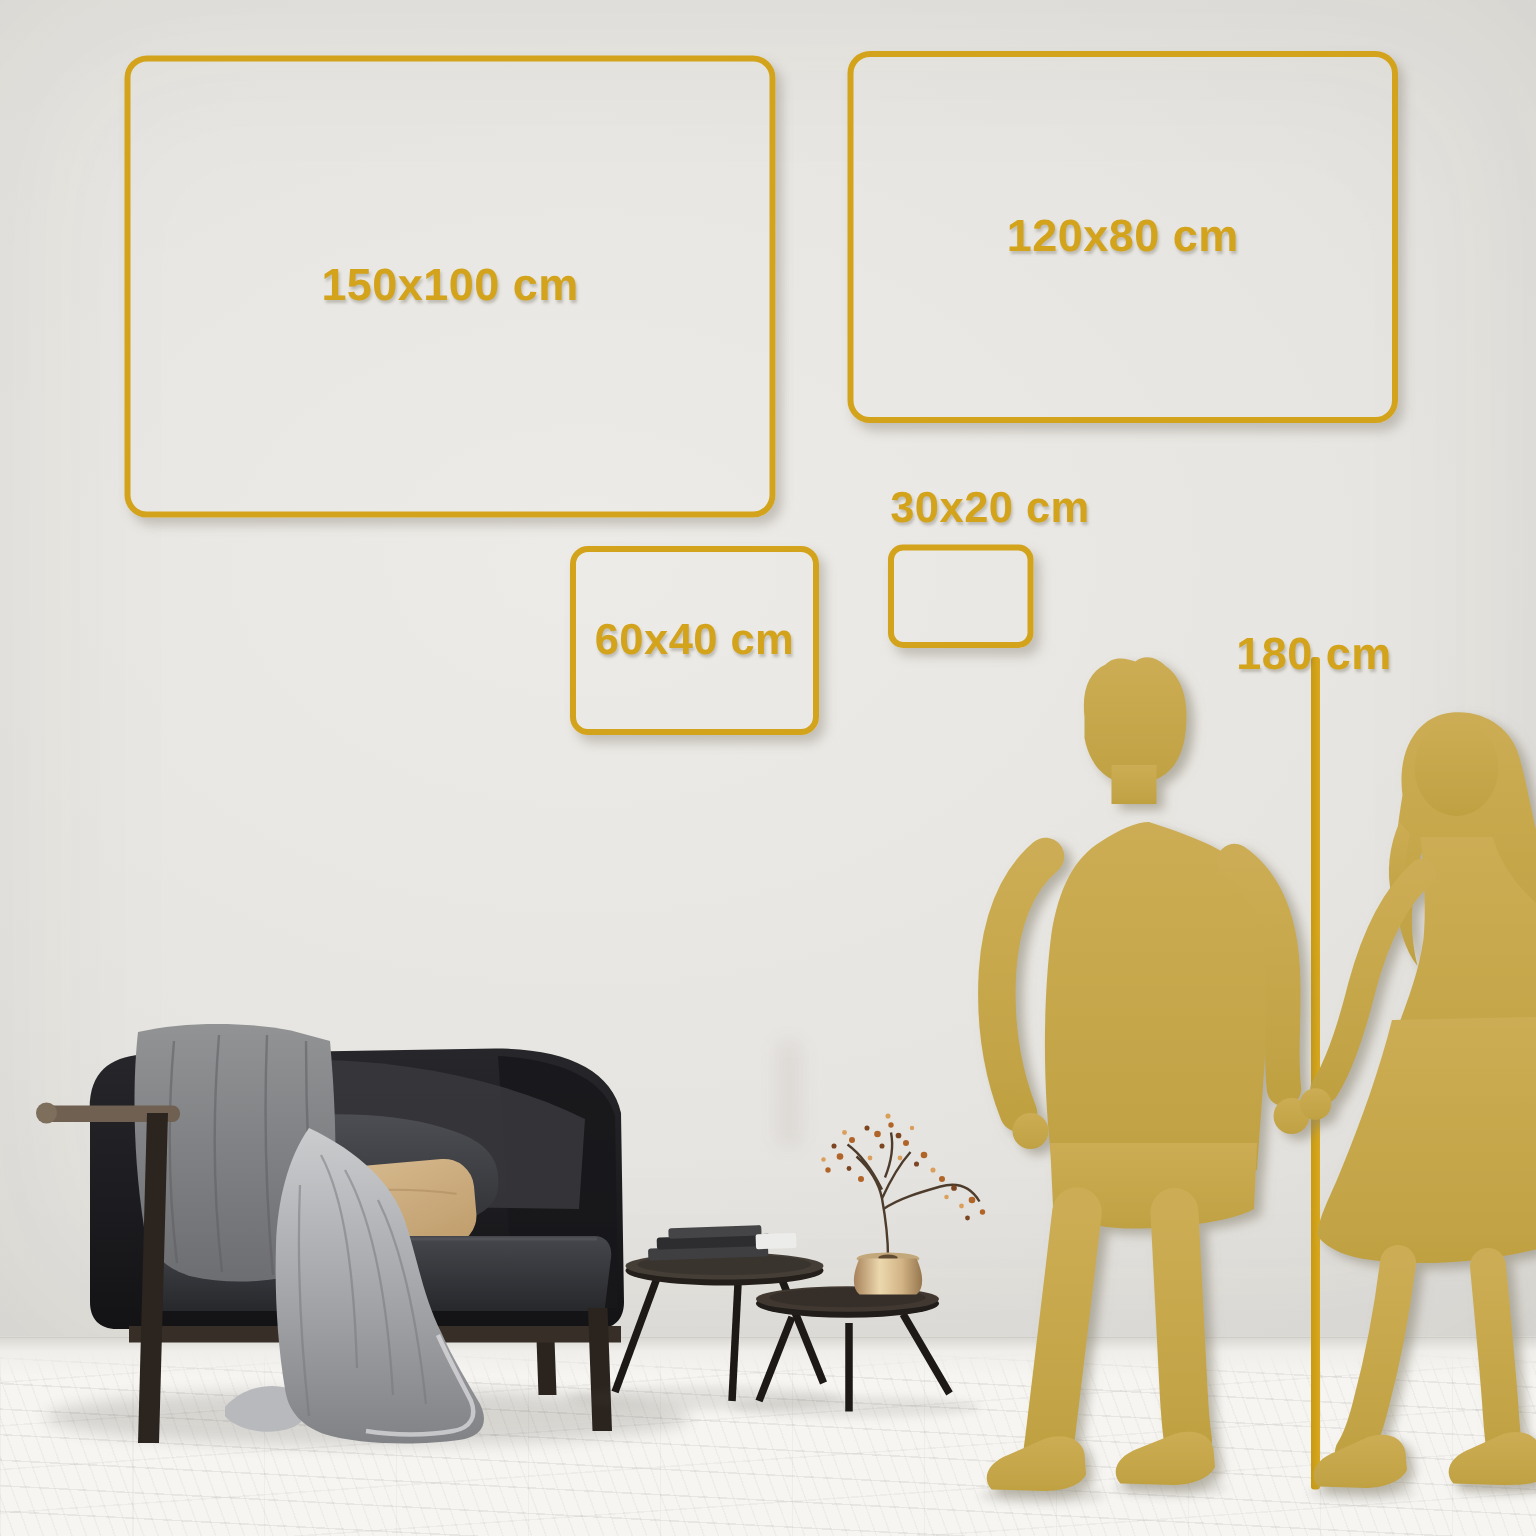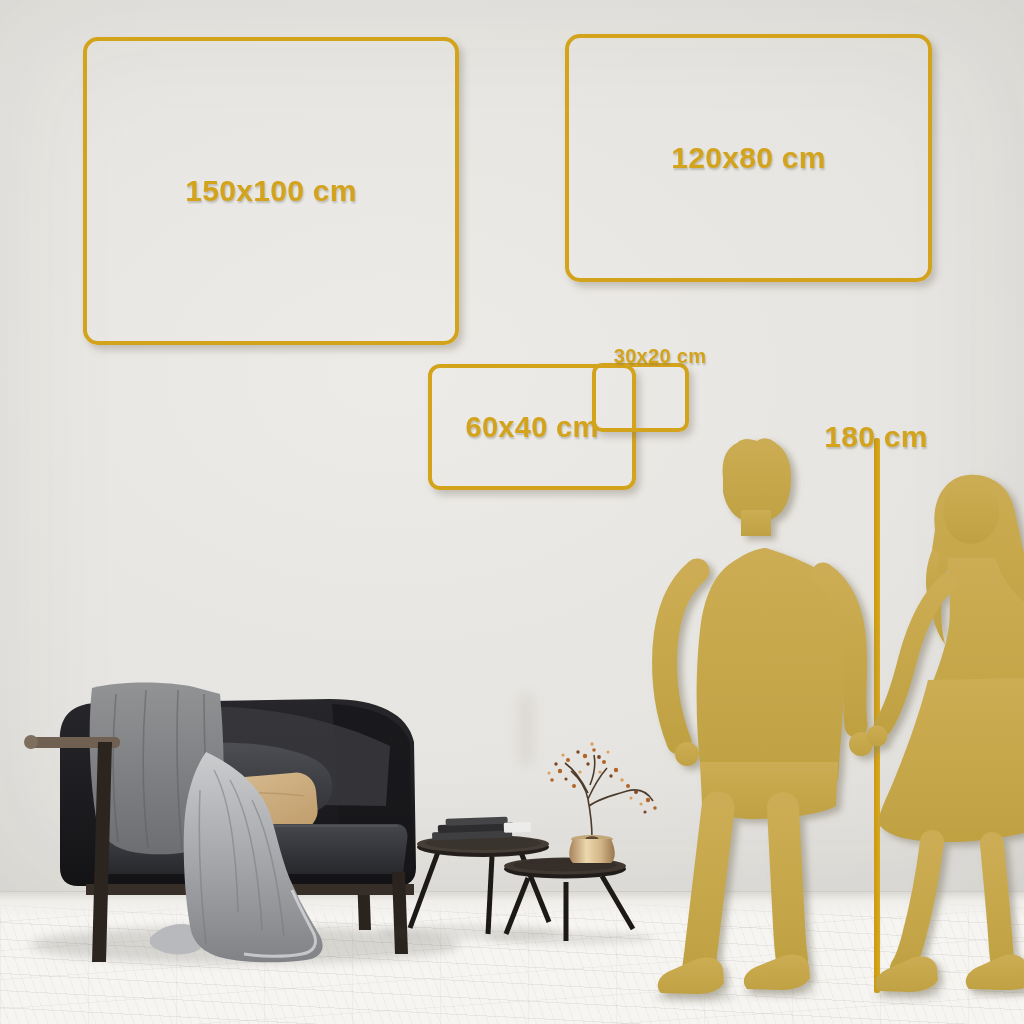--- a/index.html
+++ b/index.html
@@ -33,26 +33,26 @@
     position:absolute;border:4px solid var(--gold);box-sizing:border-box;
     display:flex;align-items:center;justify-content:center;
     box-shadow:4px 5px 7px rgba(120,115,100,0.35);
   }
   .frame,.flabel{--gold:#d4a31c;}
   .flabel{
     color:var(--gold);font-weight:800;letter-spacing:.3px;
     text-shadow:1px 2px 2px rgba(110,105,90,0.35);
     white-space:nowrap;line-height:1;
   }
-  .f-150{left:83px;top:37px;width:376px;height:308px;border-radius:15px;}
+  .f-150{left:83px;top:37px;width:434px;height:308px;border-radius:15px;}
   .f-120{left:565px;top:34px;width:367px;height:248px;border-radius:15px;}
   .f-6090{left:82px;top:363px;width:280px;height:185px;border-radius:12px;}
-  .f-6040{left:380px;top:364px;width:208px;height:126px;border-radius:12px;margin-left:48px;}
+  .f-6040{left:380px;top:364px;width:166px;height:126px;border-radius:12px;}
   .f-3020{left:592px;top:363px;width:97px;height:69px;border-radius:10px;}
-  .fs30{font-size:30px;} .fs29{font-size:29px;} .fs28{font-size:20px;margin-top:21px;}
+  .fs30{font-size:30px;} .fs29{font-size:29px;} .fs28{font-size:29px;}
   .label-3020{position:absolute;left:575px;top:325px;width:170px;text-align:center;}
   
   .ref-line{
     position:absolute;left:874px;top:438px;width:6px;height:555px;
     background:linear-gradient(to right,#c89a12,#d9a91f);border-radius:2px;
   }
   .label-180{position:absolute;left:796px;top:422px;width:160px;text-align:center;}
   .scene{position:absolute;left:0;top:0;}
 </style>
 </head>

